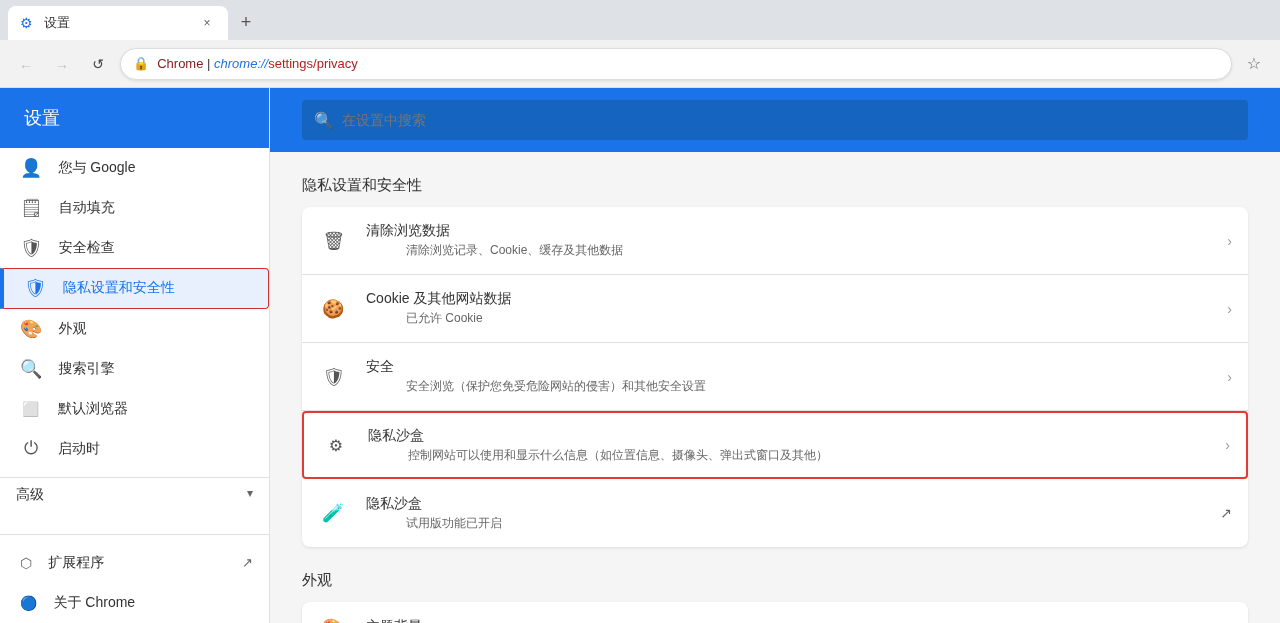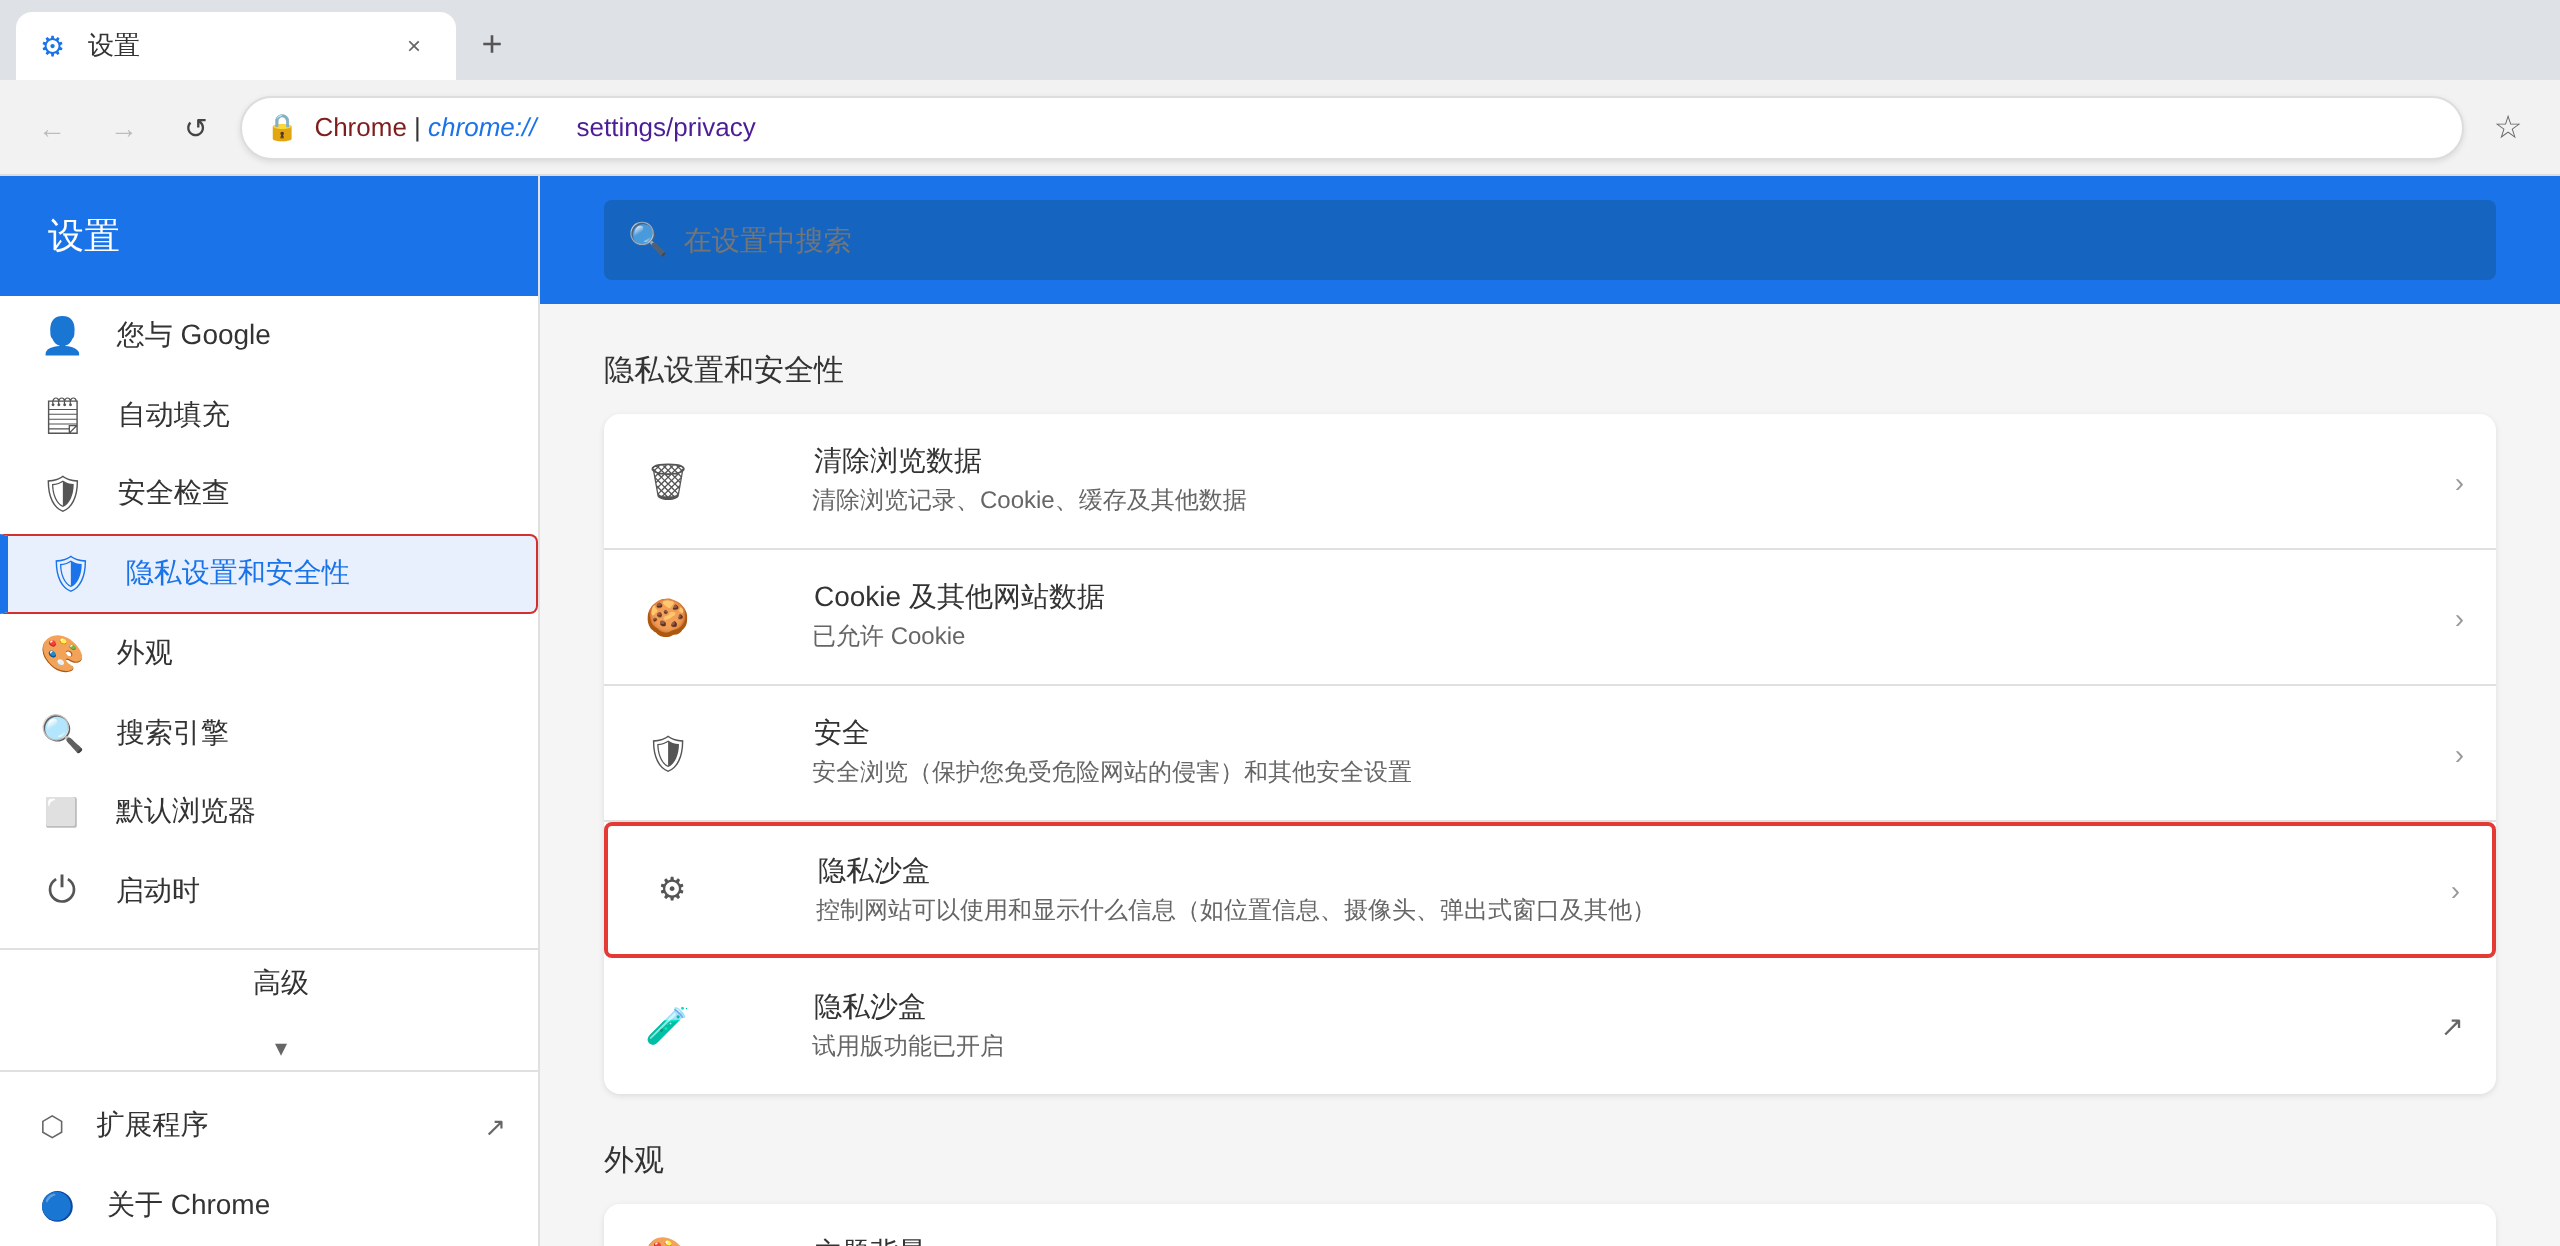--- a/index.html
+++ b/index.html
@@ -56,21 +56,21 @@
       display: flex;
       align-items: center;
       padding: 0 12px;
       gap: 8px;
       border: 1px solid #ddd;
       box-shadow: 0 1px 3px rgba(0,0,0,0.1);
     }
     .address-lock { color: #555; font-size: 13px; }
     .address-text { font-size: 13px; color: #333; flex: 1; }
     .address-text .site-name { color: #7f1d1d; }
-    .address-text .path { color: #4c1d95; margin-left: 20px; }
+    .address-text .path { color: #b91c1c; }
     .address-text .highlight { color: #1a73e8; font-weight: 500; font-style: italic; }
     .bookmark-btn {
       width: 28px; height: 28px; display: flex; align-items: center; justify-content: center;
       cursor: pointer; color: #666; font-size: 16px;
     }
 
     
     .main-content { display: flex; flex: 1; overflow: hidden; }
 
     
@@ -107,28 +107,27 @@
       background: #e8f0fe;
       color: #1a73e8;
       border: 1px solid #d32f2f;
       border-left: 4px solid #1a73e8;
       border-radius: 0 4px 4px 0;
     }
     .sidebar-item .item-icon { font-size: 18px; color: #555; min-width: 22px; text-align: center; }
     .sidebar-item.active .item-icon { color: #1a73e8; }
     .sidebar-item-advanced {
       display: flex;
-      align-items: center;
-      padding: 0 16px 0 28px;
+      align-items: flex-start;
+      padding: 0 16px 0 16px;
       height: 44px;
       cursor: pointer;
       color: #333;
       font-size: 14px;
       gap: 16px;
-      flex-direction: column;
     }
     .sidebar-item-advanced .item-label { flex: 1; }
     .sidebar-item-advanced .chevron { font-size: 12px; color: #666; }
 
     .sidebar-divider { height: 1px; background: #e0e0e0; margin: 8px 0; }
 
     .sidebar-ext-item {
       display: flex; align-items: center; padding: 0 16px 0 20px; height: 44px;
       cursor: pointer; color: #333; font-size: 14px; gap: 16px;
     }
@@ -189,21 +188,21 @@
       cursor: pointer;
       gap: 16px;
     }
     .card-item:last-child { border-bottom: none; }
     .card-item.highlighted {
       border: 2px solid #e53935;
       border-radius: 4px;
     }
     .card-icon { min-width: 32px; color: #555; font-size: 18px; text-align: center; }
     .card-text { flex: 1; }
-    .card-title { font-size: 14px; color: #333; margin-bottom: 2px; margin-left: 41px; }
+    .card-title { font-size: 14px; color: #333; margin-bottom: 2px; }
     .card-subtitle { font-size: 12px; color: #666; margin-left: 40px; }
     .card-chevron { color: #999; font-size: 14px; }
     .card-external { color: #666; font-size: 14px; }
 
     .section-outer { margin-bottom: 8px; }
   </style>
 </head>
 <body>
 
 <div class="browser-frame">

